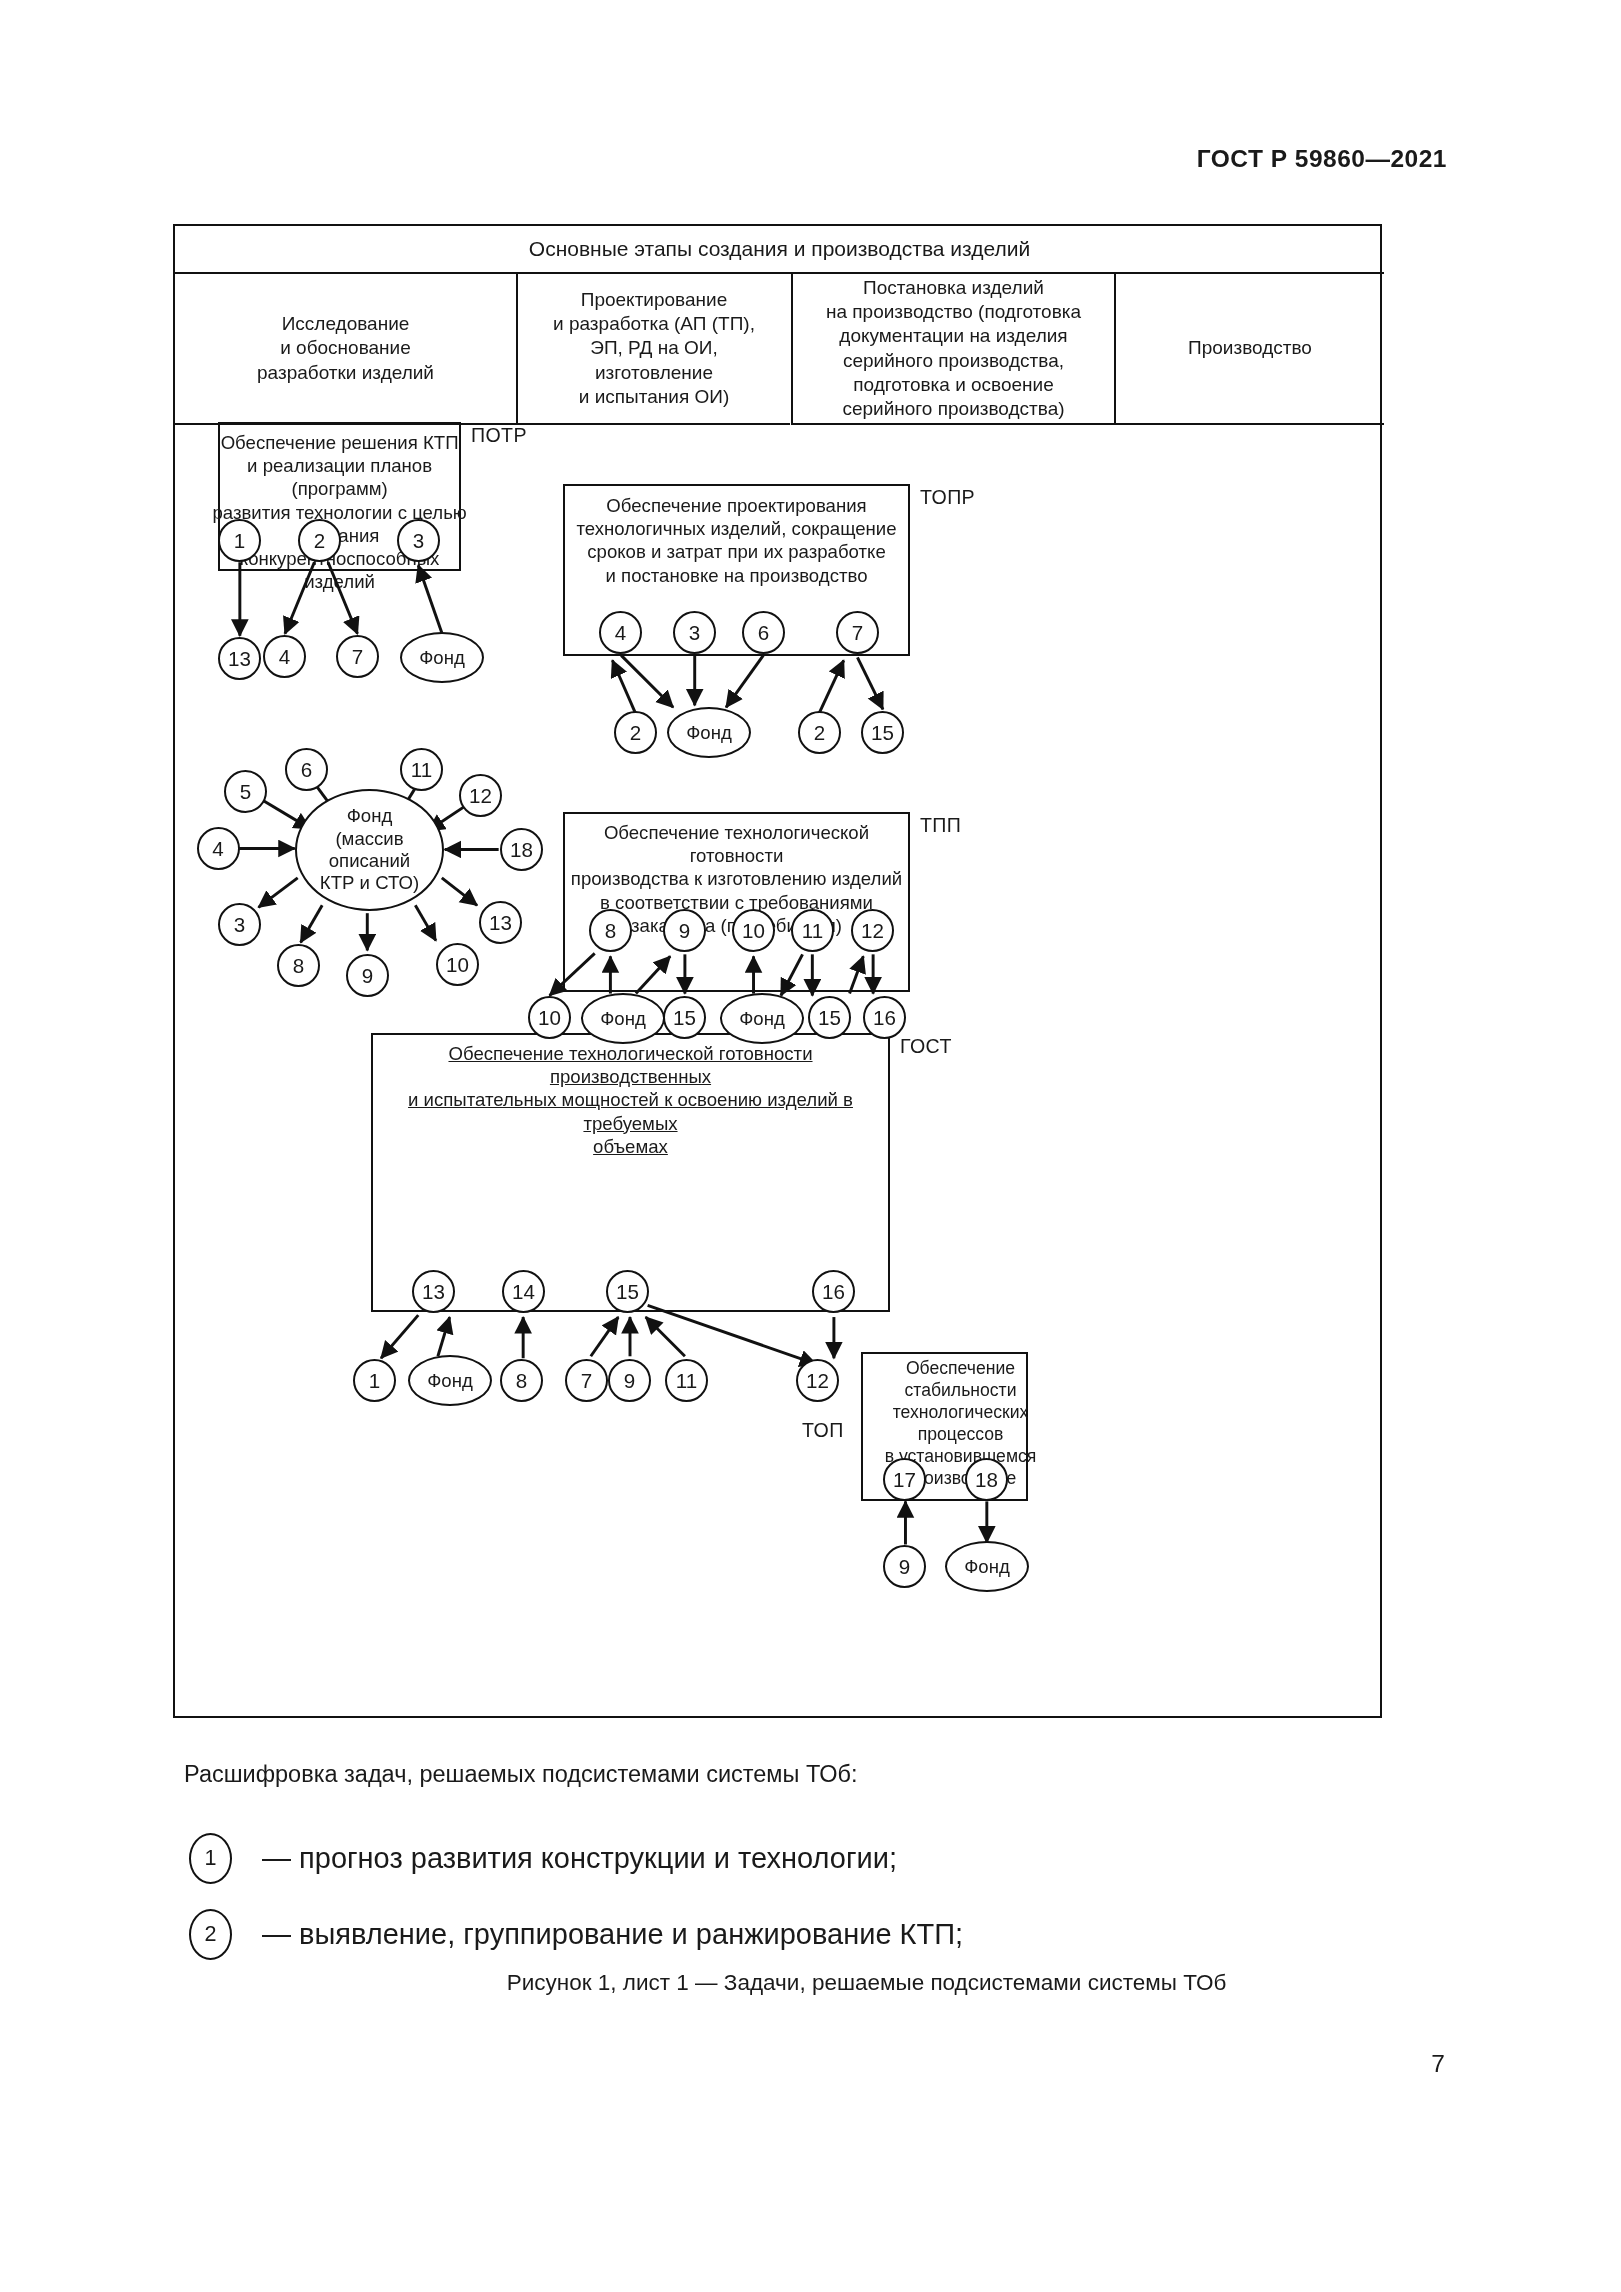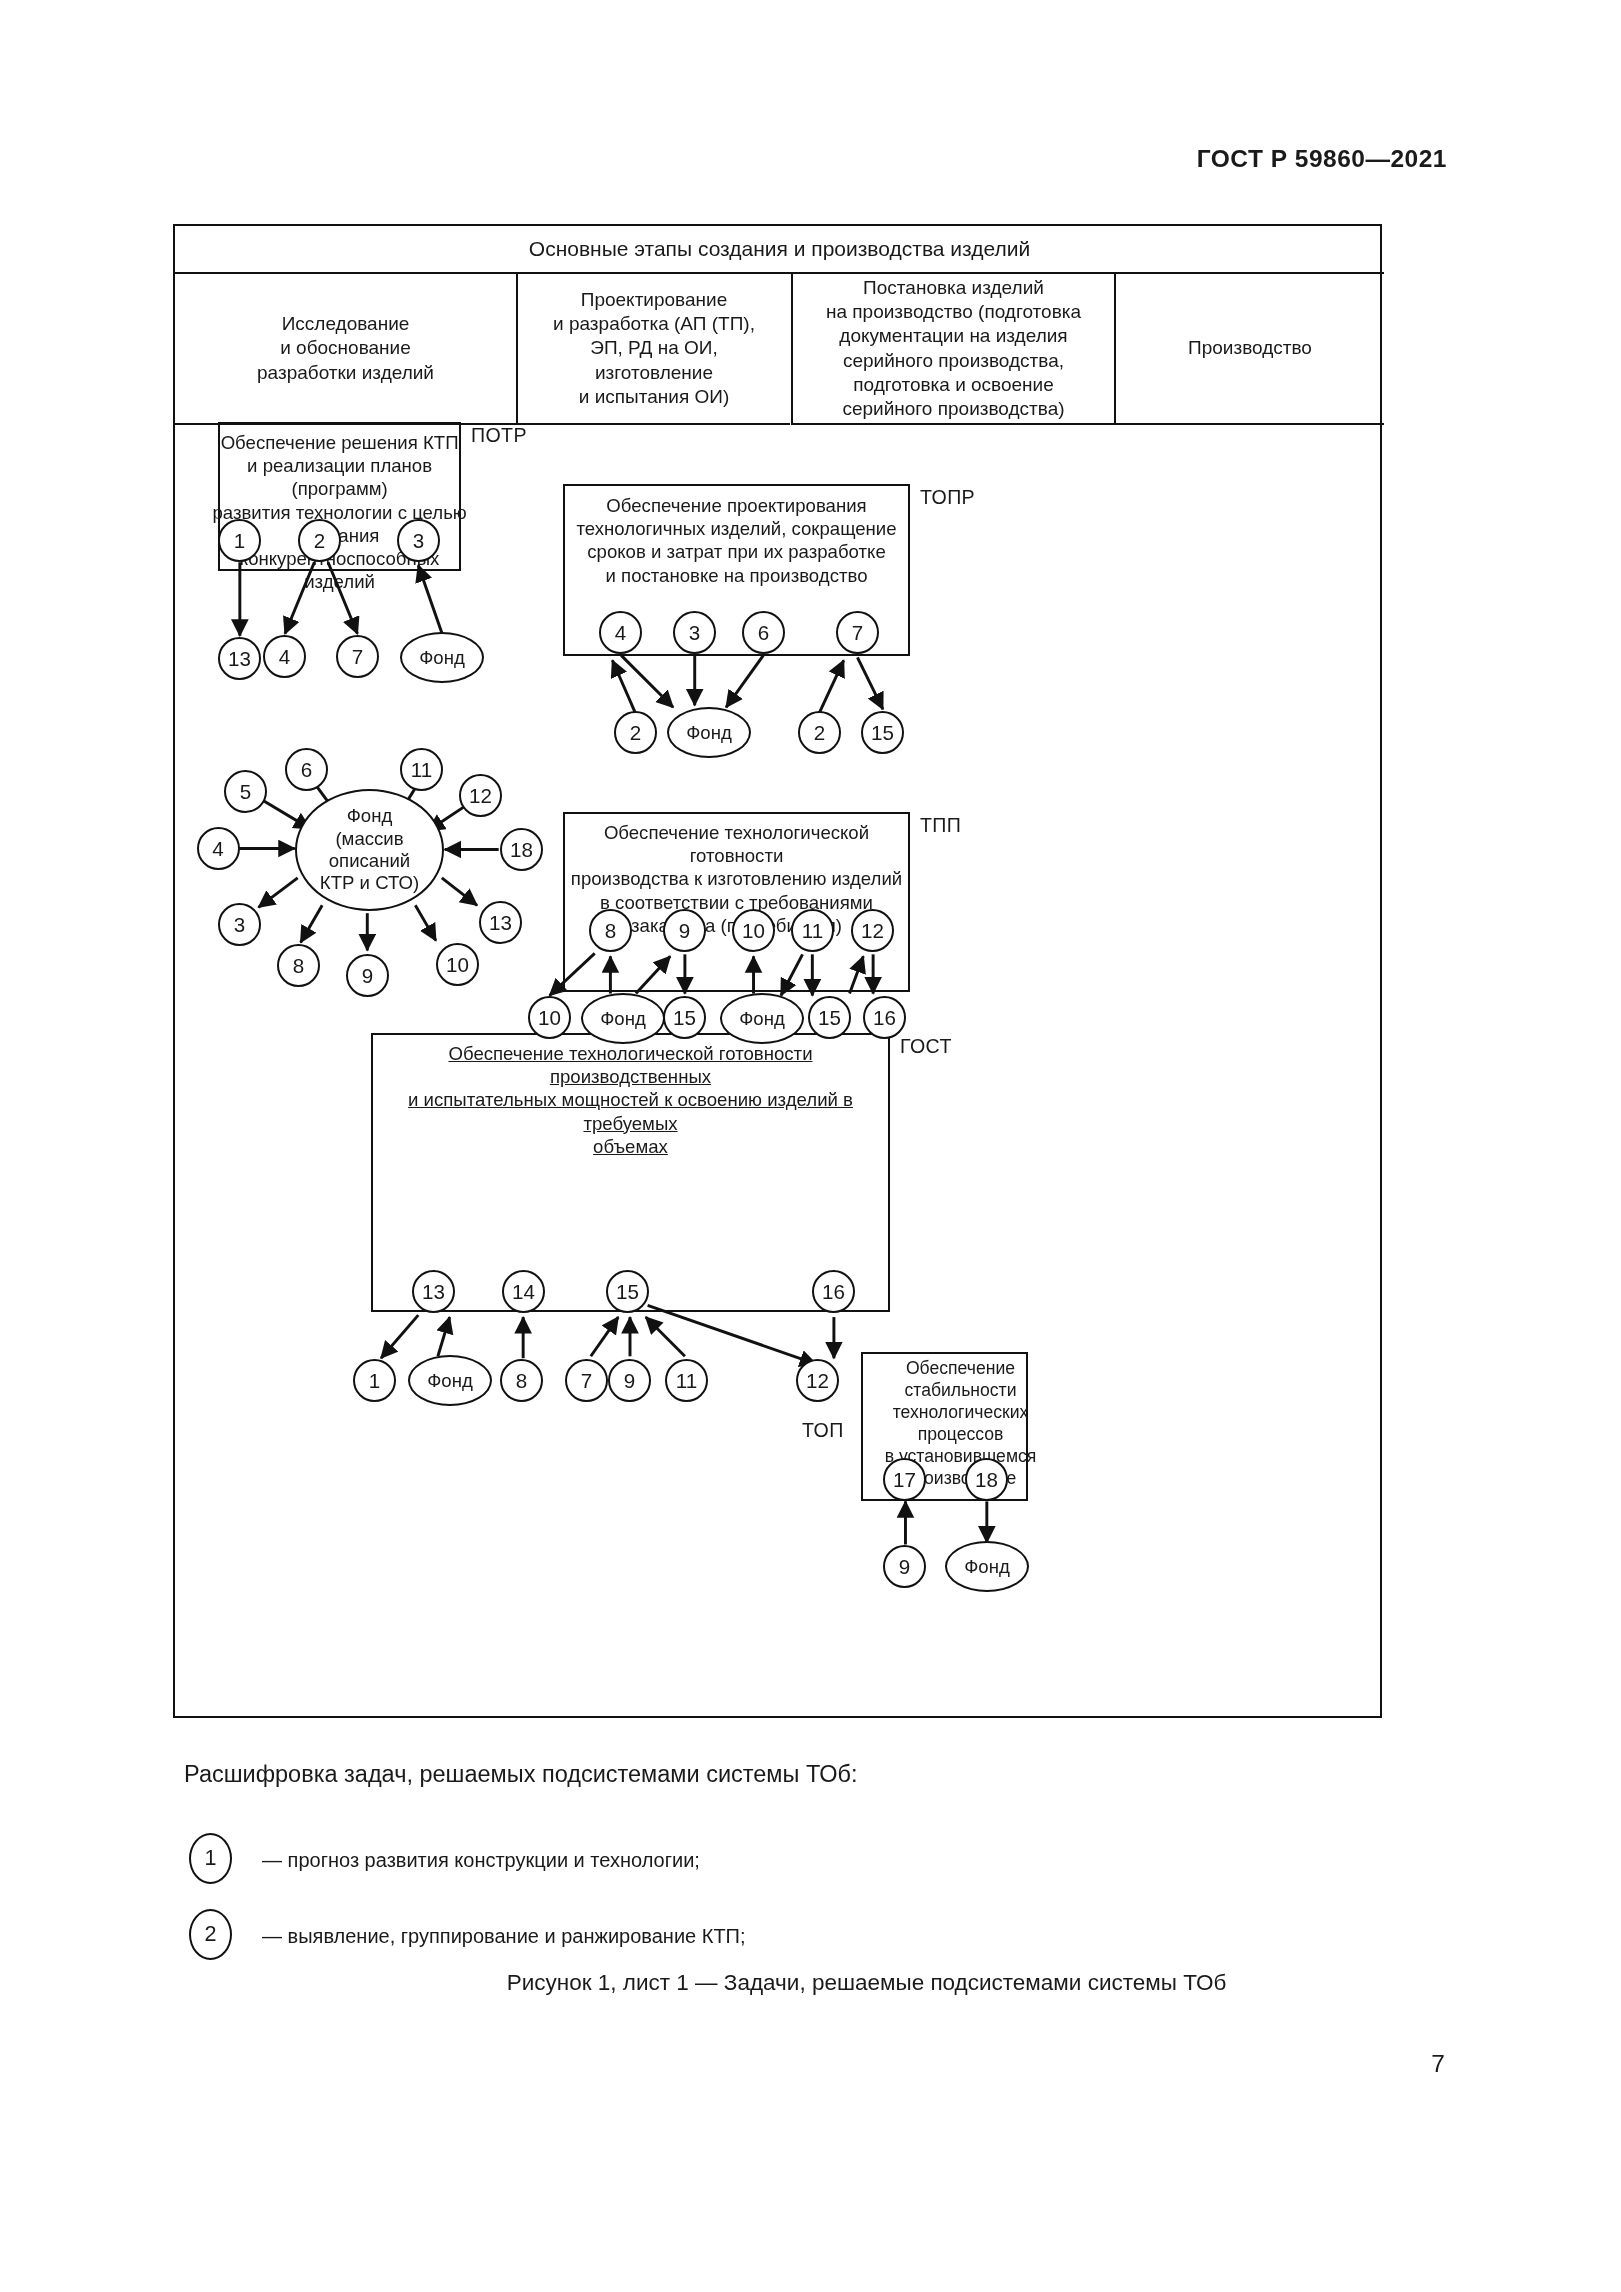--- a/index.html
+++ b/index.html
@@ -167,22 +167,22 @@
     display: flex;
     align-items: center;
     justify-content: center;
     font-size: 21.6px;
     box-sizing: border-box;
     background: #fff;
   }
   .legend-text {
     position: absolute;
     left: 78px;
-    top: 20px;
-    font-size: 20px;
+    top: 13px;
+    font-size: 29px;
     white-space: nowrap;
   }
   #figure-caption {
     position: absolute;
     top: 1970px;
     left: 16px;
     width: 1621px;
     text-align: center;
     font-size: 22.5px;
     padding-left: 40px;

